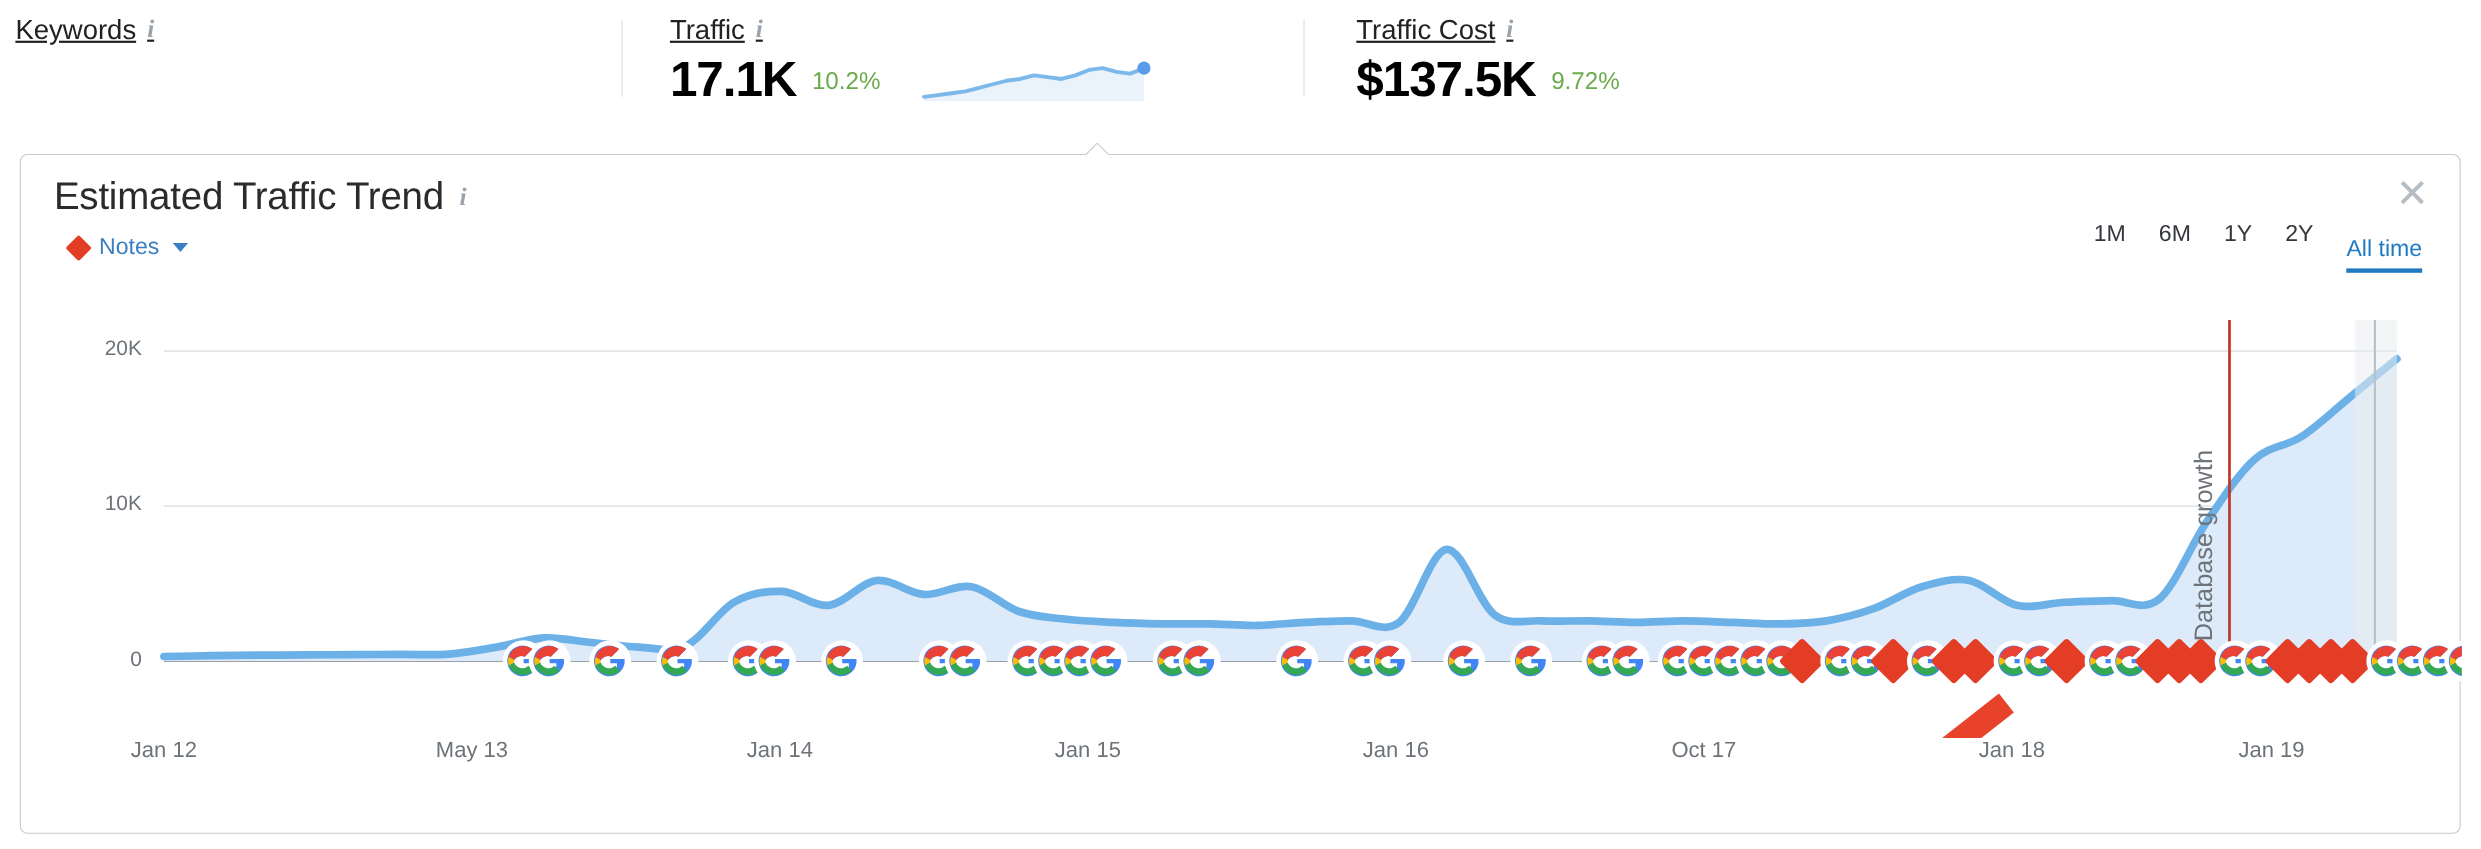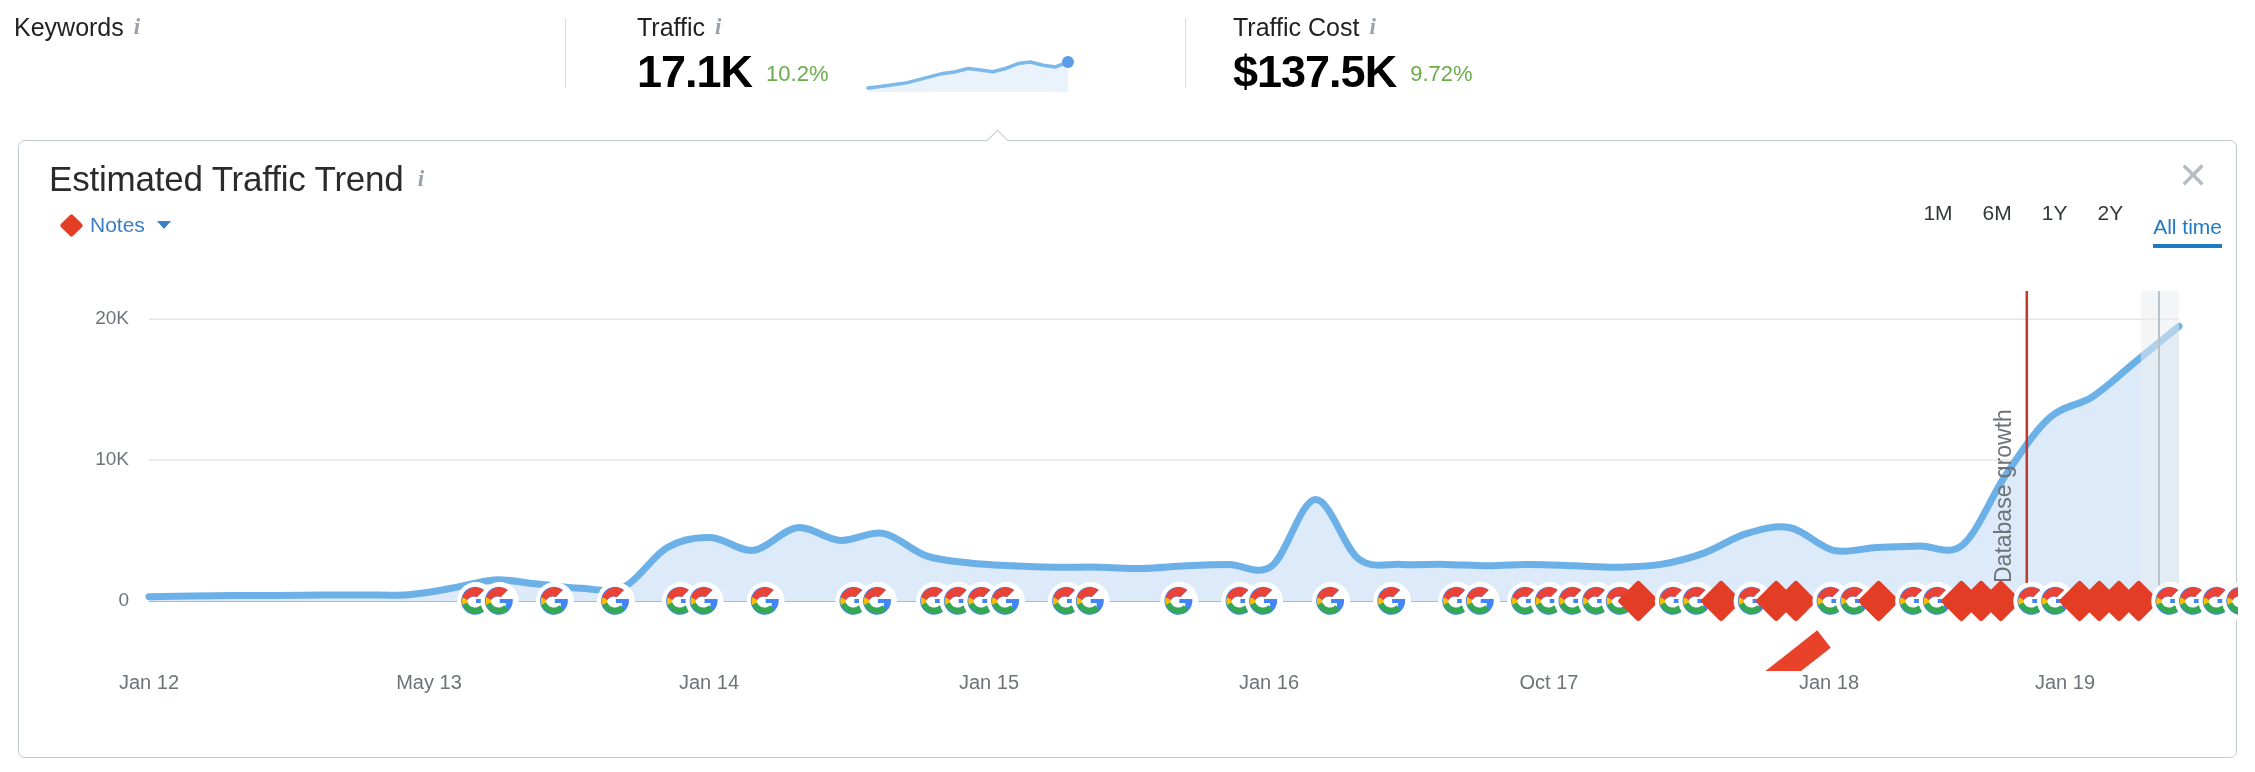--- a/index.html
+++ b/index.html
@@ -15,33 +15,34 @@
     position: absolute; left: 0; top: 0;
     width: 2255px; height: 130px;
     display: flex; align-items: flex-start;
   }
   .metric {
     position: relative;
     padding: 12px 0 0 0;
     height: 130px;
   }
   .metric-kw    { width: 565px; padding-left: 14px; }
-  .metric-tr    { width: 620px; padding-left: 72px; }
+  .metric-tr    { width: 620px; padding-left: 44px; }
   .metric-tc    { width: 640px; padding-left: 48px; }
 
   .metric-divider {
     position: absolute; top: 18px;
     width: 1px; height: 70px;
     background: #d8dde3;
   }
 
   .metric-label {
     display: flex; align-items: flex-start; gap: 10px;
     font-size: 25px; color: #222; font-weight: 400;
     line-height: 30px;
+    text-decoration: underline;
   }
   .info-icon {
     display: inline-block;
     font-style: italic;
     font-family: "Liberation Serif", serif;
     font-size: 23px;
     color: #9aa3ab;
     font-weight: 700;
   }
   .metric-value-row {
@@ -129,21 +130,21 @@
   .notes-caret {
     width: 0; height: 0;
     border-left: 7px solid transparent;
     border-right: 7px solid transparent;
     border-top: 8px solid #3a7ec4;
     margin-left: 2px;
   }
 
   
   .range-tabs {
-    position: absolute; right: 14px; top: 60px;
+    position: absolute; right: 34px; top: 60px;
     display: flex; align-items: flex-start; gap: 30px;
   }
   .range-tab {
     font-size: 21px; color: #33373b;
     cursor: pointer; padding-bottom: 9px;
     position: relative;
   }
   .range-tab.active { color: #1f7ac4; margin-top: 14px; }
   .range-tab.active:after {
     content: "";

